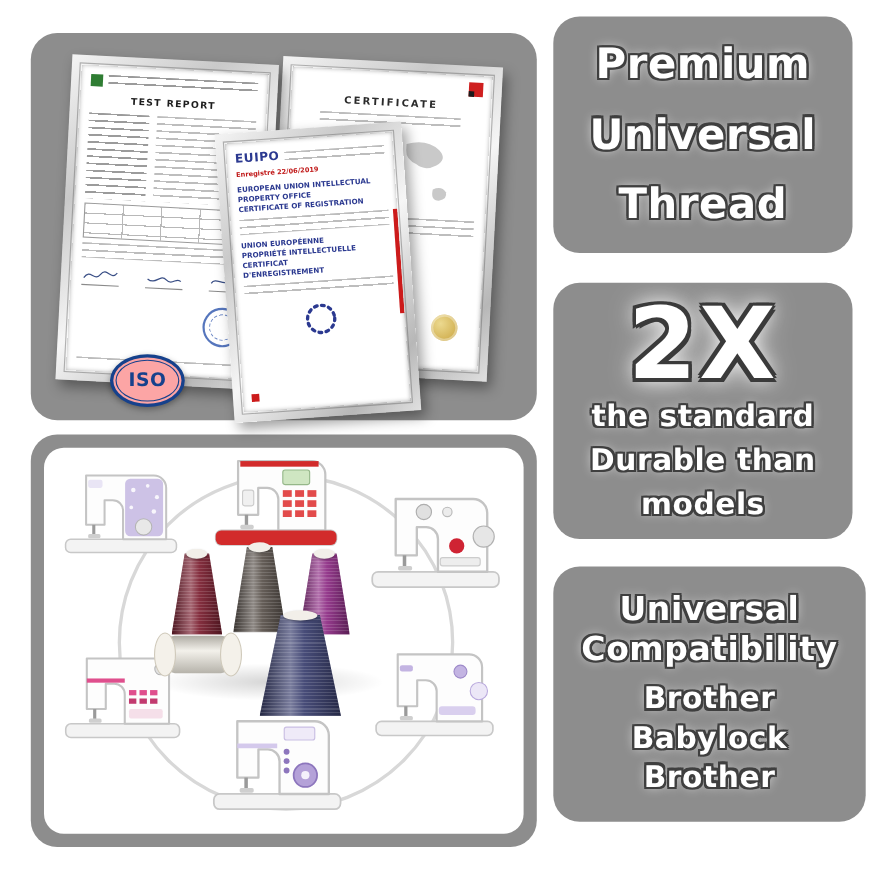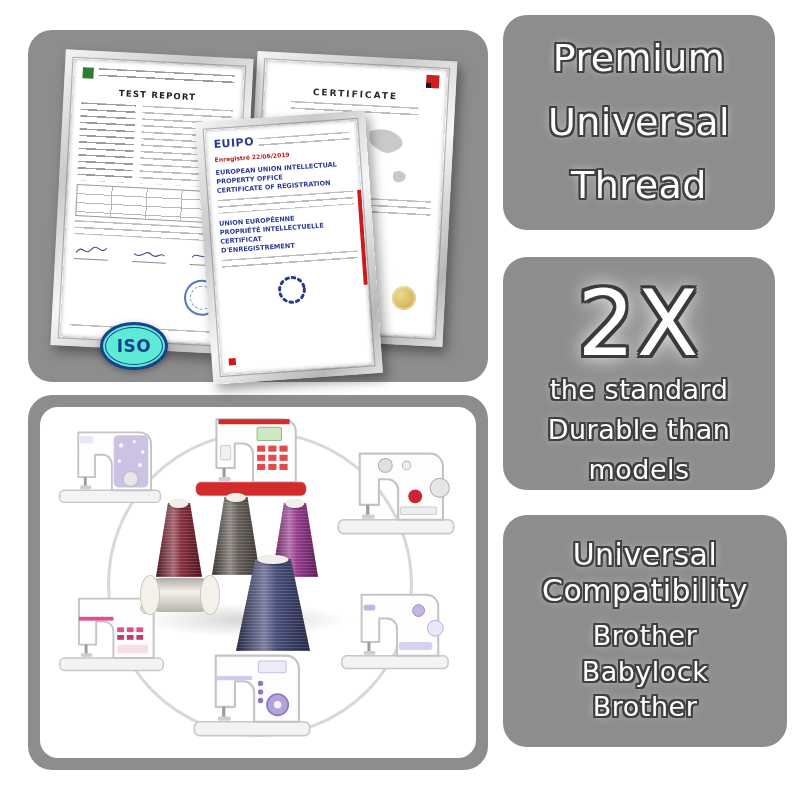--- a/index.html
+++ b/index.html
@@ -2,34 +2,34 @@
 <html><head>
 <meta charset="utf-8">
 <style>
   html,body{margin:0;padding:0;background:#fff;}
   .stage{position:relative;width:800px;height:800px;background:#fff;overflow:hidden;
          font-family:"DejaVu Sans",sans-serif;}
   .gpanel{position:absolute;background:#8d8d8d;border-radius:24px;}
 
   
   .text-panel{display:flex;flex-direction:column;align-items:center;justify-content:center;
-              text-align:center;color:#fff;font-weight:normal;}
+              text-align:center;color:#fff;font-weight:bold;}
   .ol{color:#fff;
       text-shadow:
         -2px -2px 0 #3f3f3f, 2px -2px 0 #3f3f3f, -2px 2px 0 #3f3f3f, 2px 2px 0 #3f3f3f,
         -2px 0 0 #3f3f3f, 2px 0 0 #3f3f3f, 0 -2px 0 #3f3f3f, 0 2px 0 #3f3f3f,
         0 0 10px rgba(255,255,255,.8);}
   .ol-lg{color:#fff;
       text-shadow:
         -3px -3px 0 #3a3a3a, 3px -3px 0 #3a3a3a, -3px 3px 0 #3a3a3a, 3px 3px 0 #3a3a3a,
         -3px 0 0 #3a3a3a, 3px 0 0 #3a3a3a, 0 -3px 0 #3a3a3a, 0 3px 0 #3a3a3a,
         0 0 16px rgba(255,255,255,.95), 0 0 28px rgba(255,255,255,.8);}
   .premium{left:503px;top:15px;width:272px;height:215px;}
   .premium .line{font-size:38px;line-height:1.68;letter-spacing:.5px;}
-  .durable{left:503px;top:257px;width:272px;height:233px;justify-content:flex-end;}
+  .durable{left:503px;top:257px;width:272px;height:233px;}
   .durable .big{font-size:90px;line-height:1.02;letter-spacing:2px;}
   .durable .line{font-size:27px;line-height:1.48;letter-spacing:.5px;}
   .compat{left:503px;top:515px;width:284px;height:232px;}
   .compat .title-line{font-size:30px;line-height:1.18;letter-spacing:.5px;}
   .compat .brand{font-size:27px;line-height:1.32;letter-spacing:.5px;}
   .compat .brands{margin-top:10px;}
 
   
   .certs-panel{left:28px;top:30px;width:460px;height:352px;}
   .cert{position:absolute;padding:9px;
@@ -80,21 +80,21 @@
   .eu-org{font-size:11px;font-weight:bold;color:#2b3990;letter-spacing:.5px;}
   .eu-head .bars{flex:1;height:10px;}
   .eu-reg{margin:5px 8px 0;font-size:6px;font-weight:bold;color:#c01818;}
   .eu-lines{margin:6px 8px 0;}
   .eu-line{display:block;font-size:6.5px;font-weight:bold;color:#2b3990;line-height:1.35;}
   .eu-p{height:14px;margin:5px 8px 0;}
   .eu-stars{display:block;margin:5px auto 0;}
   .red-strip{position:absolute;right:0;top:70px;width:4px;height:95px;background:#cc1b1b;}
   .red-sq{position:absolute;left:8px;bottom:9px;width:7px;height:7px;background:#cc1b1b;}
 
-  .iso-badge{position:absolute;left:72px;top:292px;width:62px;height:42px;background:#5eead4;
+  .iso-badge{position:absolute;left:72px;top:292px;width:62px;height:42px;background:#fca5a5;
              border:3px solid #16418c;border-radius:50%;display:flex;align-items:center;justify-content:center;
              box-shadow:0 2px 6px rgba(0,0,0,.35);z-index:4;}
   .iso-badge::after{content:"";position:absolute;inset:2px;border:1px solid #16418c;border-radius:50%;}
   .iso-badge span{color:#16418c;font-weight:bold;font-size:17px;letter-spacing:.5px;}
 
   
   .machines-panel{left:28px;top:395px;width:460px;height:375px;}
   .white-card{position:absolute;inset:12px;background:#fff;border-radius:18px;overflow:hidden;}
   .ring{position:absolute;left:67px;top:24px;width:300px;height:300px;border:3px solid #d8d8d8;border-radius:50%;z-index:0;}
   .machine{position:absolute;z-index:1;}

